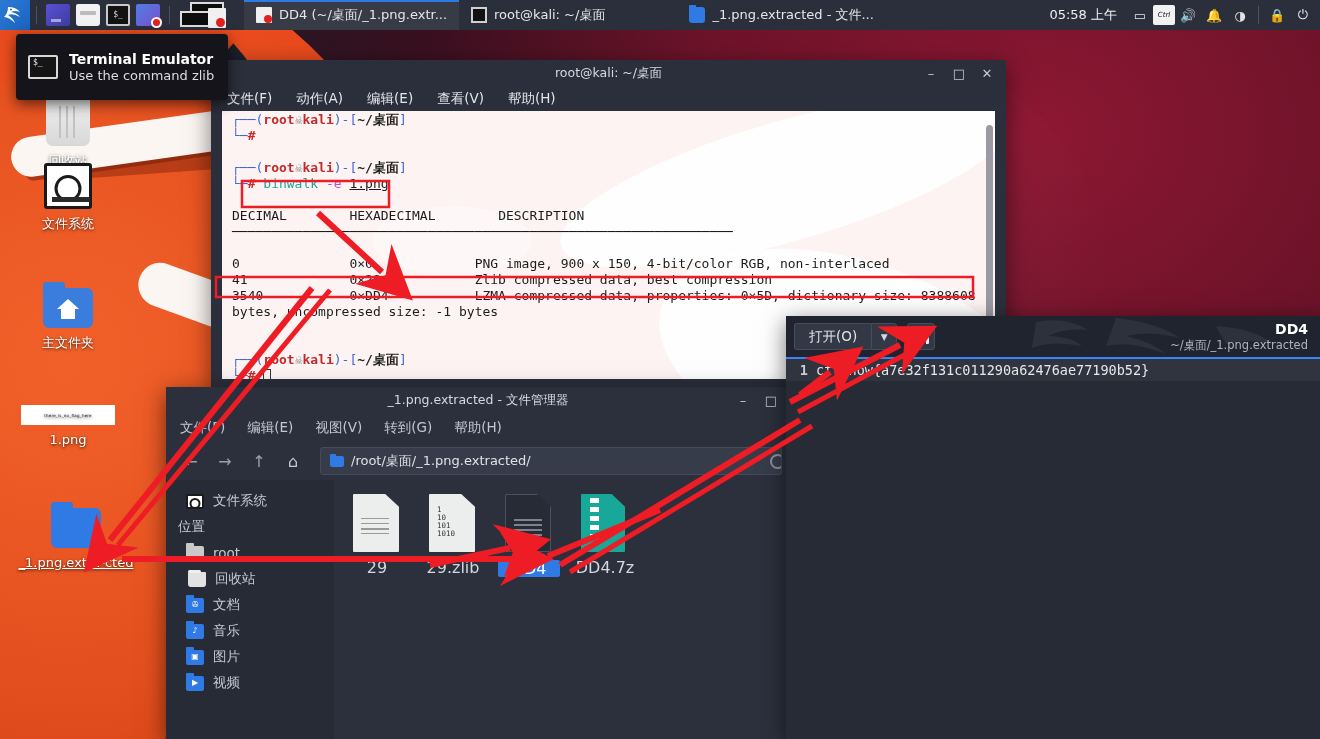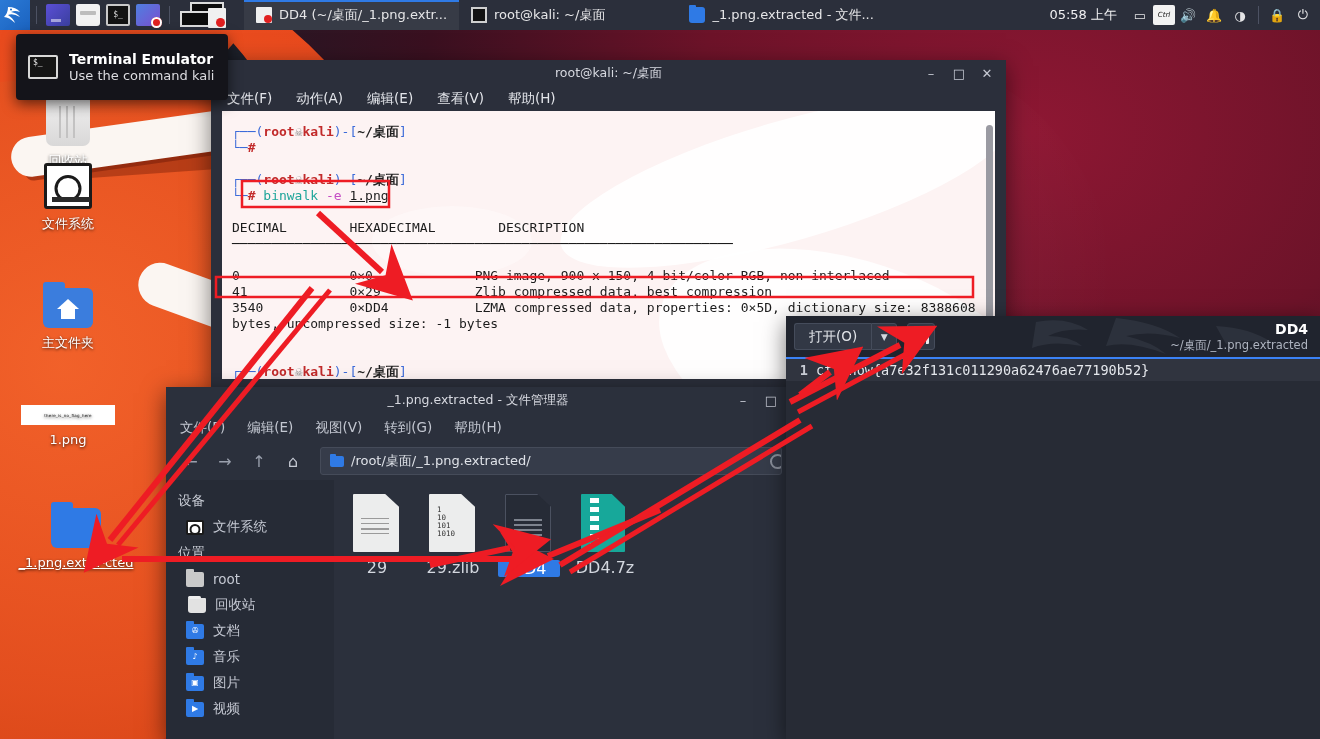--- a/index.html
+++ b/index.html
@@ -306,21 +306,21 @@
   .term-bg-swoosh2 {
     position: absolute; left: 430px; top: 150px; width: 400px; height: 210px;
     background: #ffffff; border-radius: 50%; transform: rotate(18deg); opacity: .85;
   }
   .term-bg-swoosh3 {
     position: absolute; left: 150px; top: 95px; width: 160px; height: 70px;
     background: #fef8f8; border-radius: 50%; opacity: .8;
   }
   .term-text {
     position: relative;
-    padding: 13px 8px 0 10px;
+    padding: 1px 8px 0 10px;
     font-family: "DejaVu Sans Mono", monospace;
     font-size: 13px;
     line-height: 16px;
     color: #1c1c1c;
     white-space: pre;
   }
   .pr-paren { color:#3c6bd9; }
   .pr-root  { color:#c22b2b; font-weight:bold; }
   .pr-skull { color:#888; }
   .pr-kali  { color:#c22b2b; font-weight:bold; }
@@ -593,21 +593,20 @@
     <div class="nav-btn">↑</div>
     <div class="nav-btn home">⌂</div>
     <div id="fm-path">
       <span class="path-folder-ico"></span>
       <span>/root/桌面/_1.png.extracted/</span>
       <span id="fm-search-ico"></span>
     </div>
   </div>
   <div id="fm-main">
     <div id="fm-side">
-      <div class="side-head">设备</div>
       <div class="side-item">
         <span class="s-ico drive"></span>
         <span>文件系统</span>
       </div>
       <div class="side-head">位置</div>
       <div class="side-item">
         <span class="s-ico fold grey"></span>
         <span>root</span>
       </div>
       <div class="side-item">
@@ -752,21 +751,21 @@
     <div class="tray-ico">⏻</div>
   </div>
 </div>
 
 <div id="tooltip">
   <div class="tt-ico">
       <span>$_</span>
     </div>
   <div>
     <div class="tt-title">Terminal Emulator</div>
-    <div class="tt-sub">Use the command kali</div>
+    <div class="tt-sub">Use the command zlib</div>
   </div>
 </div>
 
 <svg id="annot">
   <defs>
     <marker id="ah" markerWidth="9" markerHeight="9" refX="2" refY="4.5" orient="auto">
       <path d="M0,0 L9,4.5 L0,9 L2.8,4.5 z" fill="#ee1c24"></path>
     </marker>
   </defs>
 

